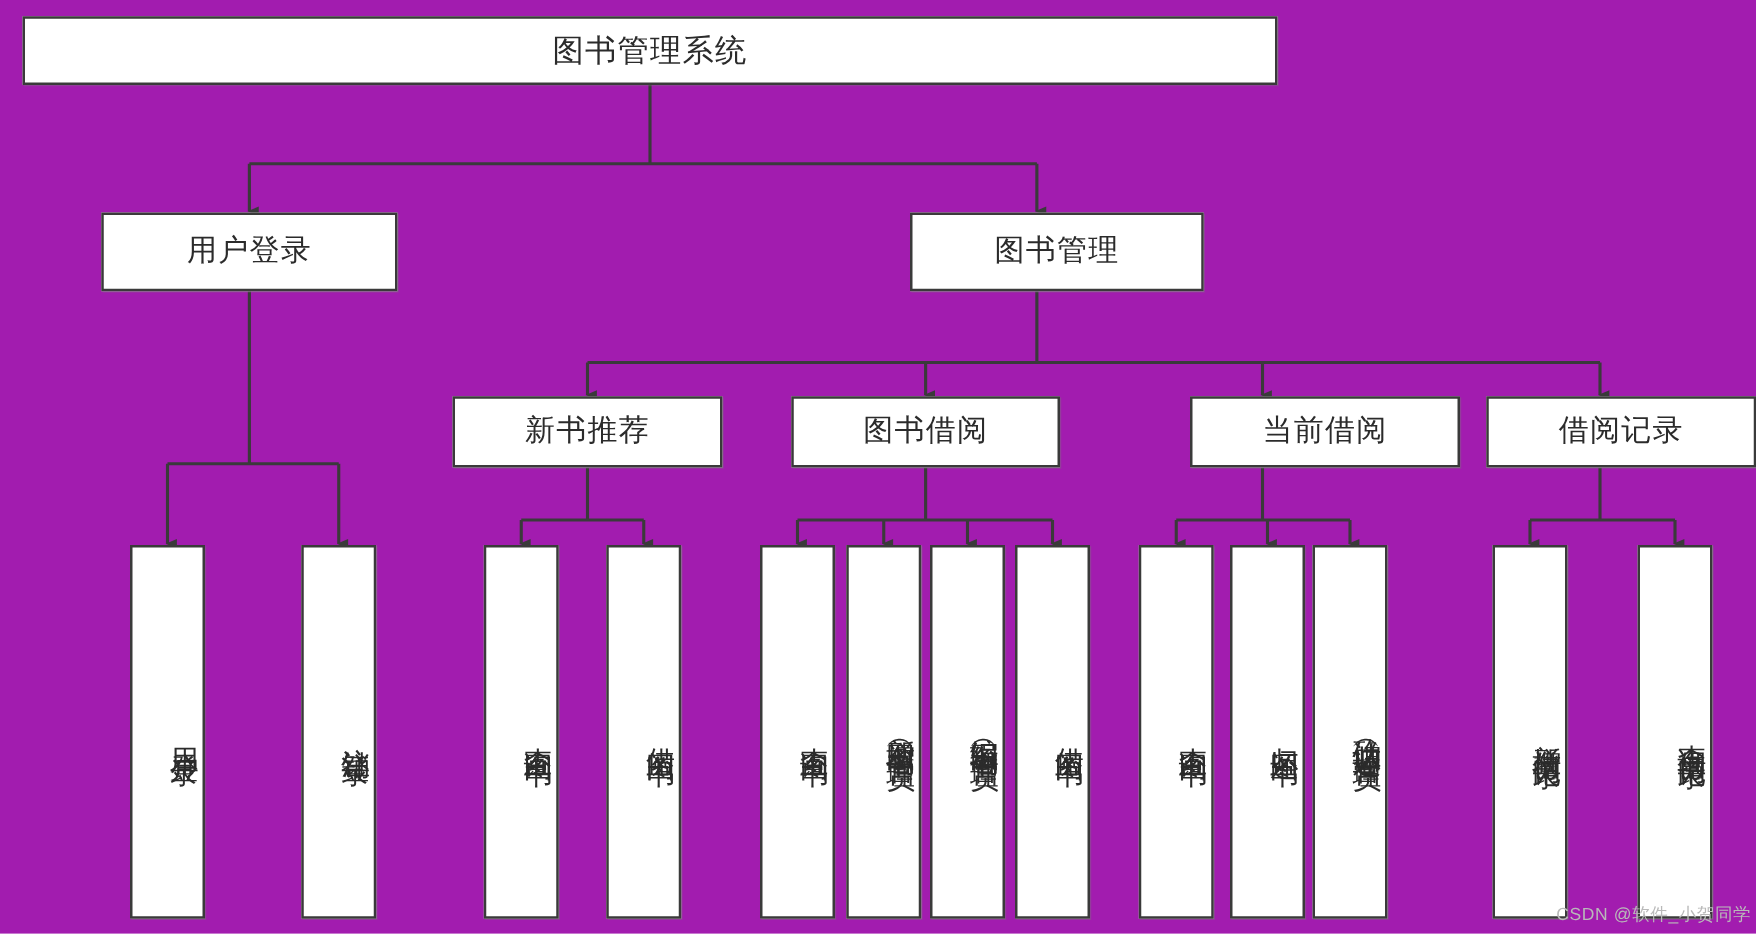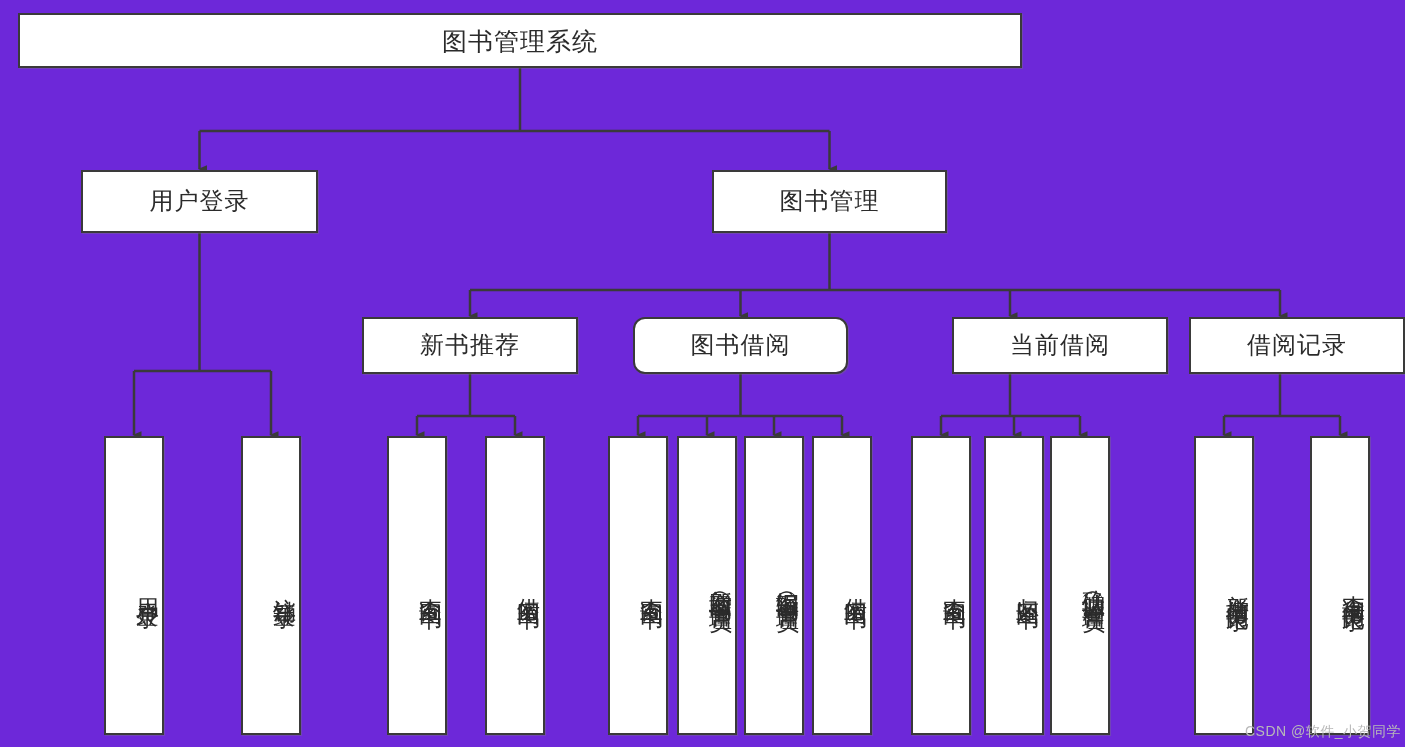--- a/index.html
+++ b/index.html
@@ -8,21 +8,21 @@
     padding: 0;
     background: #ffffff;
   }
   body {
     font-family: "Liberation Sans", "DejaVu Sans", sans-serif;
   }
   #diagram-canvas {
     position: relative;
     width: 1405px;
     height: 747px;
-    background: #6d28d9;
+    background: #a21caf;
     overflow: hidden;
   }
   #edges-layer {
     position: absolute;
     left: 0;
     top: 0;
     width: 1405px;
     height: 747px;
     pointer-events: none;
   }
@@ -128,28 +128,28 @@
       </g>
   </svg>
 
   <div class="node node-h node-root" style="left: 18px; top: 13px; width: 1004px; height: 55px;">
     <span>图书管理系统</span>
   </div>
 
   <div class="node node-h" style="left: 81px; top: 170px; width: 237px; height: 63px;">
     <span>用户登录</span>
   </div>
-  <div class="node node-h" style="left: 712px; top: 170px; width: 235px; height: 63px;">
+  <div class="node node-h" style="left: 728px; top: 170px; width: 235px; height: 63px;">
     <span>图书管理</span>
   </div>
 
   <div class="node node-h" style="left: 362px; top: 317px; width: 216px; height: 57px; text-align: right;">
     <span>新书推荐</span>
   </div>
-  <div class="node node-h" style="left: 633px; top: 317px; width: 215px; height: 57px; border-radius: 12px;">
+  <div class="node node-h" style="left: 633px; top: 317px; width: 215px; height: 57px;">
     <span>图书借阅</span>
   </div>
   <div class="node node-h" style="left: 952px; top: 317px; width: 216px; height: 57px;">
     <span>当前借阅</span>
   </div>
   <div class="node node-h" style="left: 1172px; top: 317px; width: 216px; height: 57px; margin-left: 17px;">
     <span>借阅记录</span>
   </div>
 
   <div class="node node-leaf" style="left: 104px; top: 436px; width: 60px; height: 299px;">

